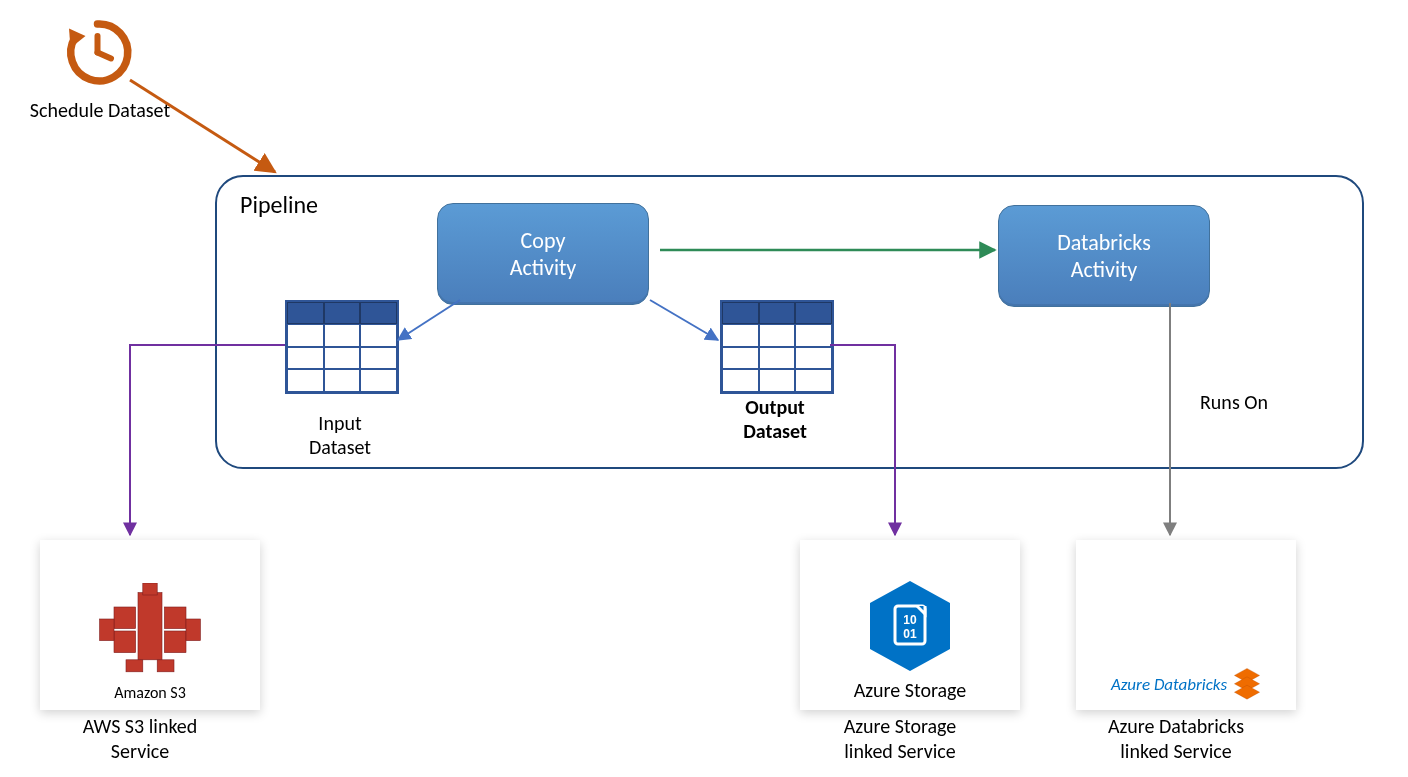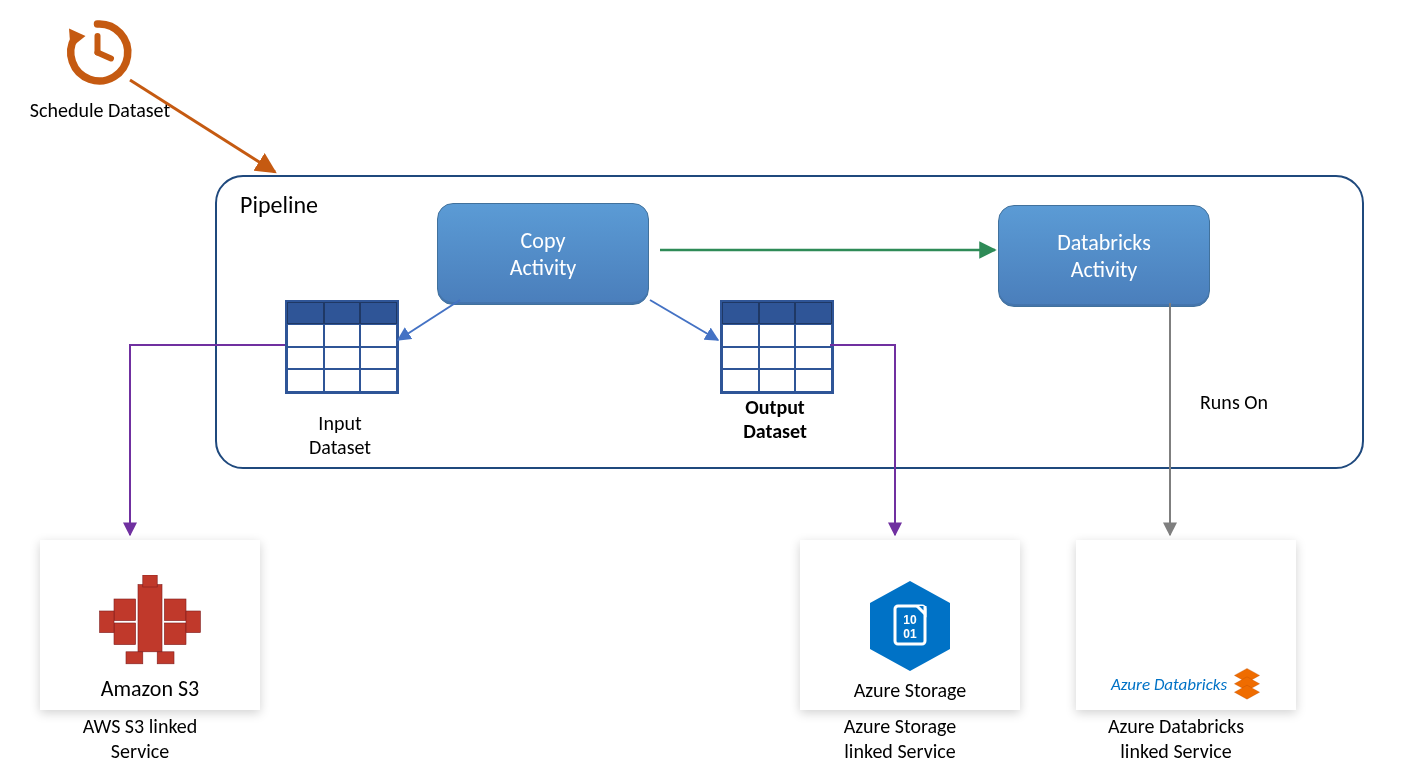--- a/index.html
+++ b/index.html
@@ -178,21 +178,21 @@
       <rect x="62" y="20" width="18" height="18"></rect>
       <rect x="62" y="40" width="18" height="18"></rect>
       <rect x="80" y="30" width="12" height="18"></rect>
 
       <rect x="44" y="0" width="12" height="10"></rect>
 
       <rect x="30" y="64" width="14" height="10"></rect>
       <rect x="56" y="64" width="14" height="10"></rect>
     </g>
   </svg>
-  <div style="font-size:22px; font-weight:500; margin-top:4px;">Amazon S3</div>
+  <div style="font-size:16px; font-weight:500; margin-top:4px;">Amazon S3</div>
 </div>
 <div class="abs service-caption" style="left:40px; top:714px; width:200px; white-space: pre-line;">AWS S3 linked
 Service</div>
 
 <div class="abs service-tile" style="left:800px; top:540px;">
   <svg viewBox="0 0 100 100" width="100" height="100">
     <polygon points="50,5 90,27 90,73 50,95 10,73 10,27" fill="#0072c6"></polygon>
     <rect x="35" y="30" width="30" height="38" rx="3" fill="none" stroke="#fff" stroke-width="3"></rect>
     <polyline points="57,30 65,38 65,30" fill="#0072c6" stroke="#fff" stroke-width="3"></polyline>
     <text x="50" y="48" text-anchor="middle" fill="#fff" font-size="12" font-family="Arial" font-weight="bold">10</text>

